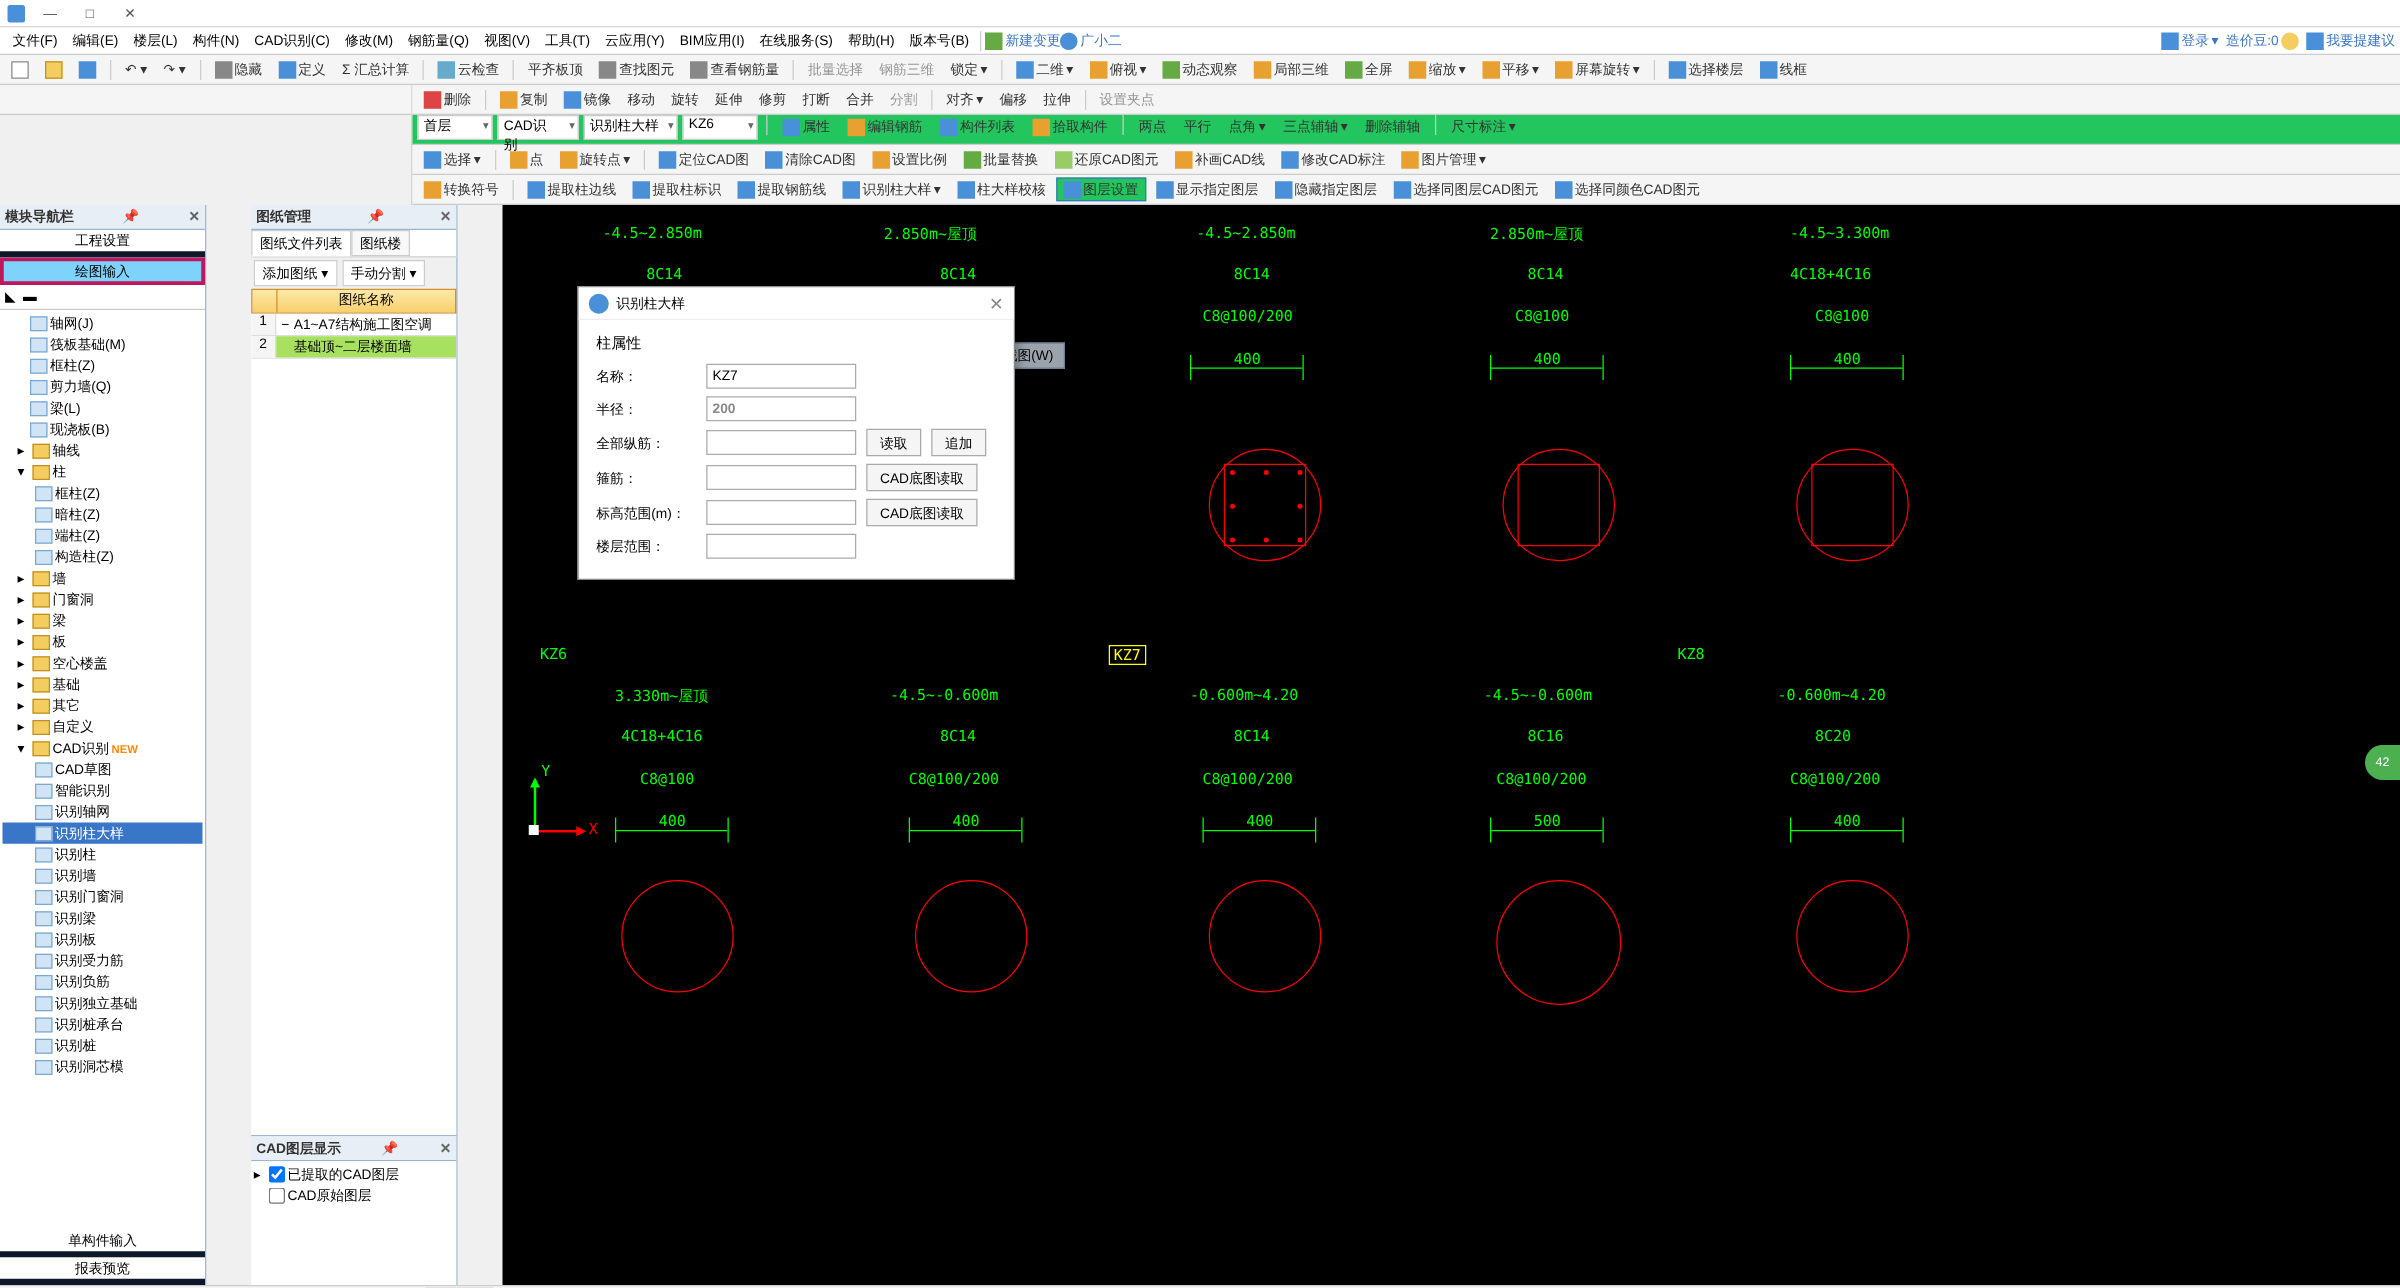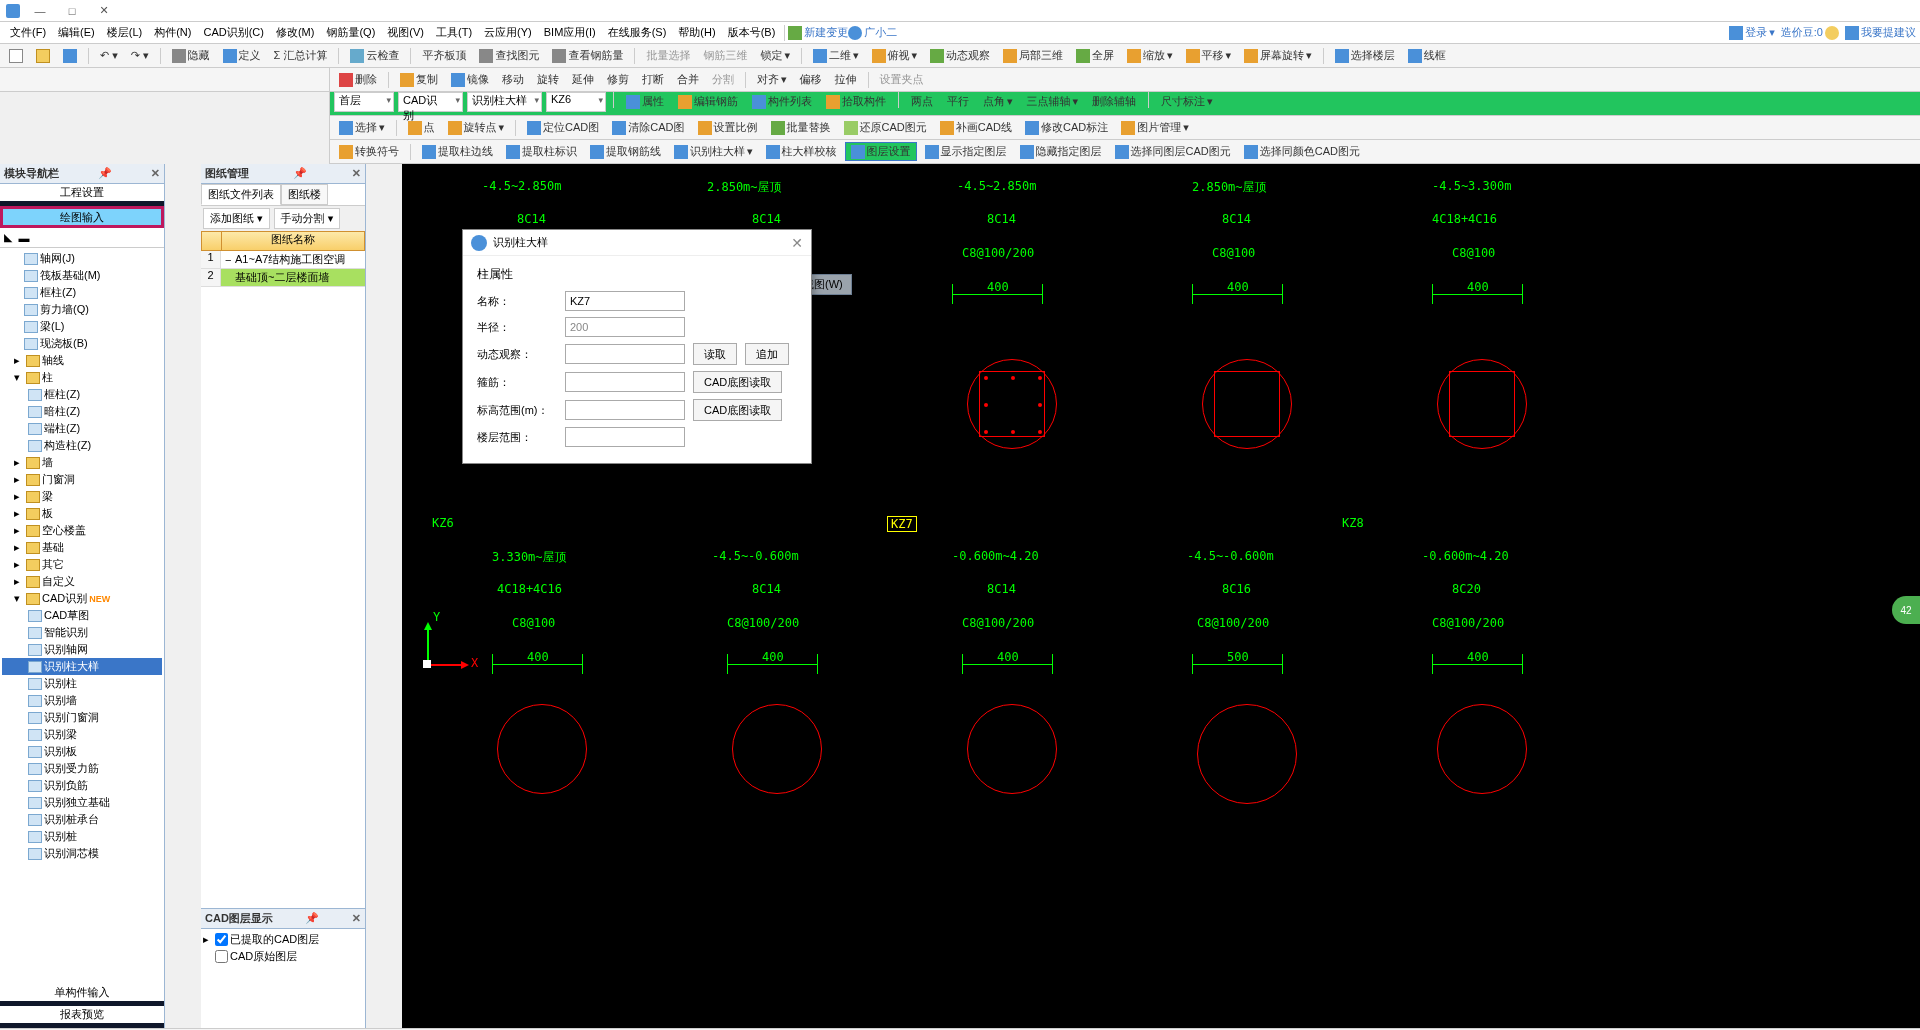--- a/index.html
+++ b/index.html
@@ -754,24 +754,24 @@
         <span class="dlgclose">✕</span>
       </div>
       <div class="dlgbody">
         <div class="dlggroup">柱属性</div>
         <div class="dlgrow">
           <span class="dlglbl">名称：</span>
           <input class="dlginp" value="KZ7" style="">
         </div>
         <div class="dlgrow">
           <span class="dlglbl">半径：</span>
-          <input class="dlginp" style="color: rgb(136, 136, 136);" value="200">
+          <input class="dlginp" style="color: rgb(136, 136, 136); font-weight: bold;" value="200">
         </div>
         <div class="dlgrow">
-          <span class="dlglbl">动态观察：</span>
+          <span class="dlglbl">全部纵筋：</span>
           <input class="dlginp" style="">
           <button class="dlgbtn">读取</button>
           <button class="dlgbtn">追加</button>
         </div>
         <div class="dlgrow">
           <span class="dlglbl">箍筋：</span>
           <input class="dlginp" style="">
           <button class="dlgbtn">CAD底图读取</button>
         </div>
         <div class="dlgrow">

